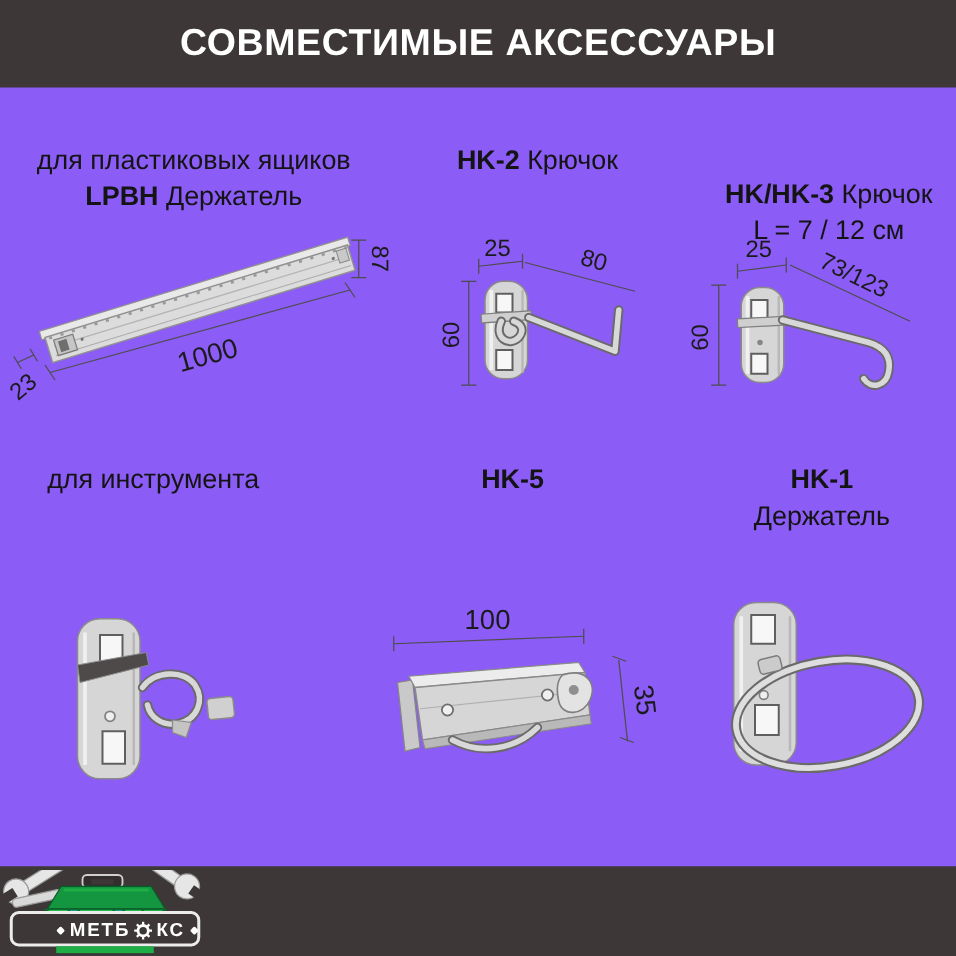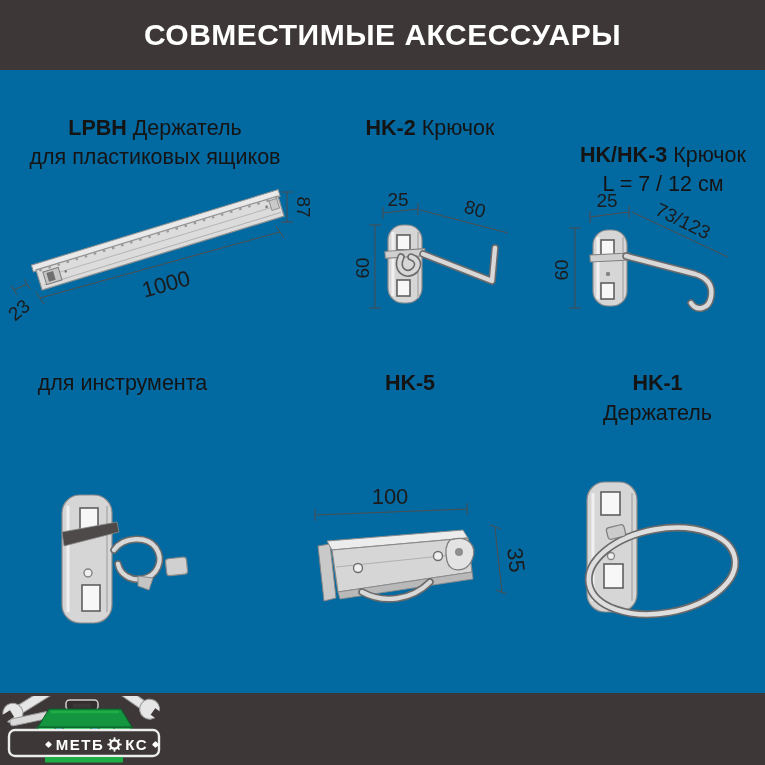--- a/index.html
+++ b/index.html
@@ -1,16 +1,16 @@
 <!DOCTYPE html>
 <html><head>
 <meta charset="utf-8">
 <style>
   html,body{margin:0;padding:0;background:#ffffff;}
-  .page{position:relative;width:765px;height:765px;background:#0369a1;overflow:hidden;
+  .page{position:relative;width:765px;height:765px;background:#8b5cf6;overflow:hidden;
         font-family:"Liberation Sans",sans-serif;color:#161616;}
   .bar{position:absolute;left:0;width:765px;background:#3d3837;}
   .top-bar{top:0;height:70px;display:flex;align-items:center;justify-content:center;}
   .top-title{color:#ffffff;font-weight:bold;font-size:30px;letter-spacing:.5px;}
   .bottom-bar{top:693px;height:72px;}
   .ptitle{position:absolute;text-align:center;font-size:21.5px;line-height:29px;color:#141414;}
   .ptitle b{font-weight:bold;}
   .row2{line-height:30px;}
   .svgdraw{position:absolute;}
   svg text{font-family:"Liberation Sans",sans-serif;fill:#1b1b1b;}
@@ -31,22 +31,22 @@
 </head>
 <body>
 
 <div class="page">
 
   <div class="bar top-bar">
     <div class="top-title">СОВМЕСТИМЫЕ АКСЕССУАРЫ</div>
   </div>
 
   <div class="ptitle" style="left:20px;top:114px;width:270px;">
+    <div>для пластиковых ящиков</div>
     <div><b>LPBH</b> <span>Держатель</span></div>
-    <div>для пластиковых ящиков</div>
   </div>
   <div class="ptitle" style="left:330px;top:114px;width:200px;">
     <div><b>HK-2</b> <span>Крючок</span></div>
   </div>
   <div class="ptitle" style="left:552px;top:114px;width:222px;margin-top:27px;">
     <div><b>HK/HK-3</b> <span>Крючок</span></div>
     <div>L = 7 / 12 см</div>
   </div>
 
   <div class="ptitle row2" style="left:10px;top:368px;width:225px;">

